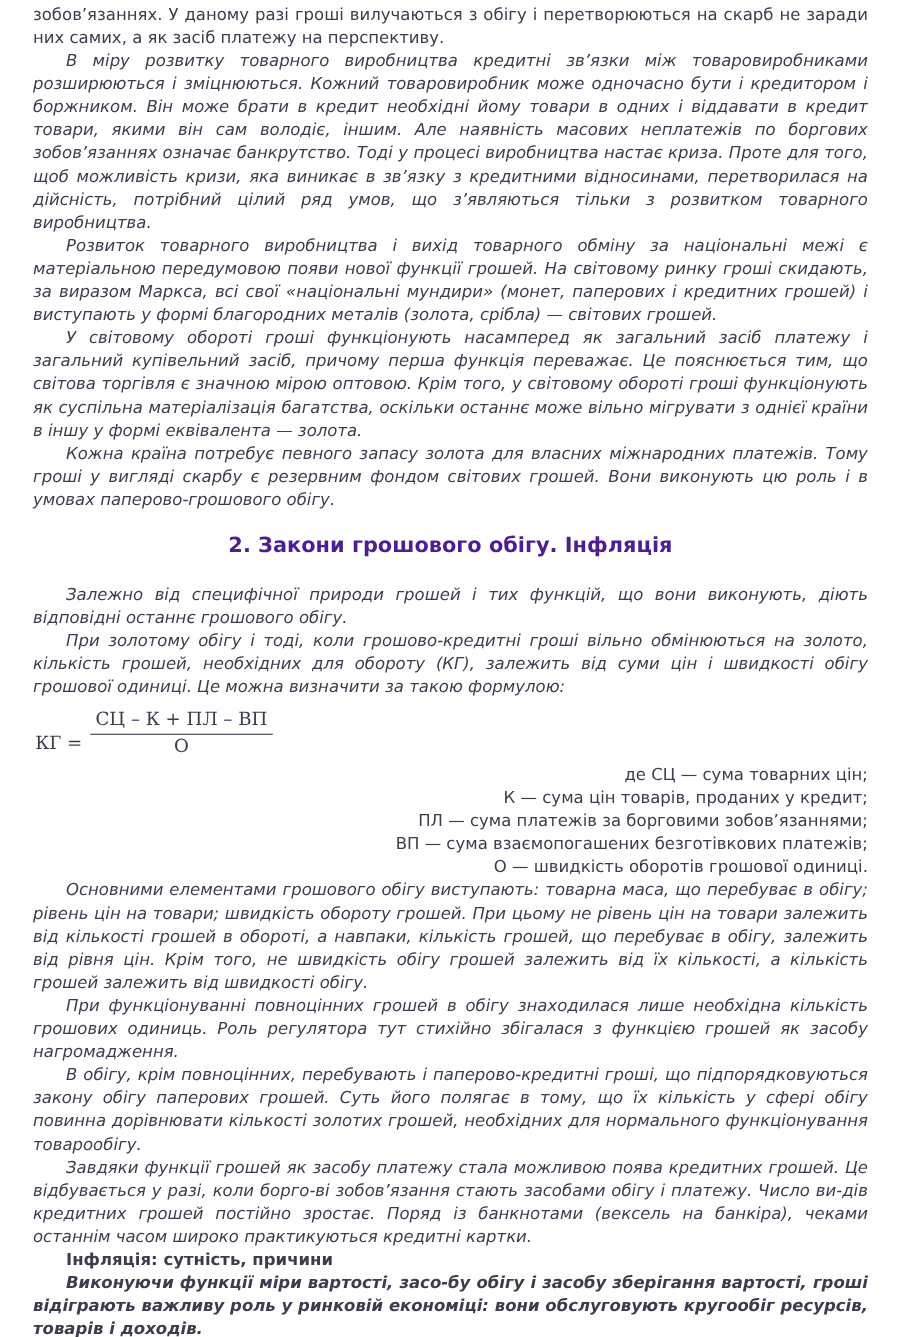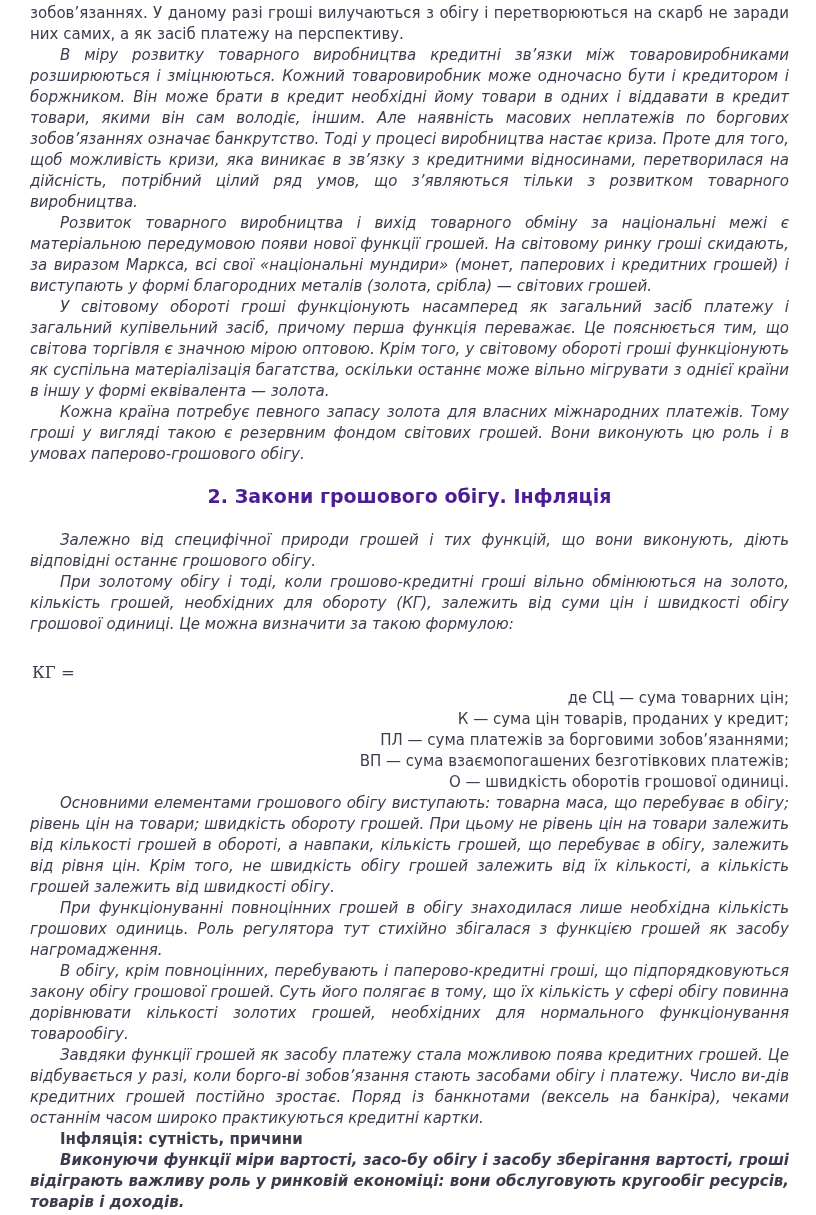--- a/index.html
+++ b/index.html
@@ -66,41 +66,45 @@
 </style>
 </head>
 <body>
 
 <div class="page">
 
   <p class="para-noindent">зобов’язаннях. У даному разі гроші вилучаються з обігу і перетворюються на скарб не заради них самих, а як засіб платежу на перспективу.</p>
   <p class="para">В міру розвитку товарного виробництва кредитні зв’язки між товаровиробниками розширюються і зміцнюються. Кожний товаровиробник може одночасно бути і кредитором і боржником. Він може брати в кредит необхідні йому товари в одних і віддавати в кредит товари, якими він сам володіє, іншим. Але наявність масових неплатежів по боргових зобов’язаннях означає банкрутство. Тоді у процесі виробництва настає криза. Проте для того, щоб можливість кризи, яка виникає в зв’язку з кредитними відносинами, перетворилася на дійсність, потрібний цілий ряд умов, що з’являються тільки з розвитком товарного виробництва.</p>
   <p class="para">Розвиток товарного виробництва і вихід товарного обміну за національні межі є матеріальною передумовою появи нової функції грошей. На світовому ринку гроші скидають, за виразом Маркса, всі свої «національні мундири» (монет, паперових і кредитних грошей) і виступають у формі благородних металів (золота, срібла) — світових грошей.</p>
   <p class="para">У світовому обороті гроші функціонують насамперед як загальний засіб платежу і загальний купівельний засіб, причому перша функція переважає. Це пояснюється тим, що світова торгівля є значною мірою оптовою. Крім того, у світовому обороті гроші функціонують як суспільна матеріалізація багатства, оскільки останнє може вільно мігрувати з однієї країни в іншу у формі еквівалента — золота.</p>
-  <p class="para">Кожна країна потребує певного запасу золота для власних міжнародних платежів. Тому гроші у вигляді такою є резервним фондом світових грошей. Вони виконують цю роль і в умовах паперово-грошового обігу.</p>
+  <p class="para">Кожна країна потребує певного запасу золота для власних міжнародних платежів. Тому гроші у вигляді скарбу є резервним фондом світових грошей. Вони виконують цю роль і в умовах паперово-грошового обігу.</p>
 
   <h2 class="section-heading">2. Закони грошового обігу. Інфляція</h2>
 
   <p class="para">Залежно від специфічної природи грошей і тих функцій, що вони виконують, діють відповідні останнє грошового обігу.</p>
   <p class="para">При золотому обігу і тоді, коли грошово-кредитні гроші вільно обмінюються на золото, кількість грошей, необхідних для обороту (КГ), залежить від суми цін і швидкості обігу грошової одиниці. Це можна визначити за такою формулою:</p>
 
   <div class="formula-row">
     <span class="formula-lhs">КГ =</span>
+    <span class="frac">
+      <span class="num">СЦ – К + ПЛ – ВП</span>
+      <span class="den">О</span>
+    </span>
   </div>
 
   <div class="definitions">
     <p>де СЦ — сума товарних цін;</p>
     <p>К — сума цін товарів, проданих у кредит;</p>
     <p>ПЛ — сума платежів за борговими зобов’язаннями;</p>
     <p>ВП — сума взаємопогашених безготівкових платежів;</p>
     <p>О — швидкість оборотів грошової одиниці.</p>
   </div>
 
   <p class="para">Основними елементами грошового обігу виступають: товарна маса, що перебуває в обігу; рівень цін на товари; швидкість обороту грошей. При цьому не рівень цін на товари залежить від кількості грошей в обороті, а навпаки, кількість грошей, що перебуває в обігу, залежить від рівня цін. Крім того, не швидкість обігу грошей залежить від їх кількості, а кількість грошей залежить від швидкості обігу.</p>
   <p class="para">При функціонуванні повноцінних грошей в обігу знаходилася лише необхідна кількість грошових одиниць. Роль регулятора тут стихійно збігалася з функцією грошей як засобу нагромадження.</p>
-  <p class="para">В обігу, крім повноцінних, перебувають і паперово-кредитні гроші, що підпорядковуються закону обігу грошової грошей. Суть його полягає в тому, що їх кількість у сфері обігу повинна дорівнювати кількості золотих грошей, необхідних для нормального функціонування товарообігу.</p>
+  <p class="para">В обігу, крім повноцінних, перебувають і паперово-кредитні гроші, що підпорядковуються закону обігу паперових грошей. Суть його полягає в тому, що їх кількість у сфері обігу повинна дорівнювати кількості золотих грошей, необхідних для нормального функціонування товарообігу.</p>
   <p class="para">Завдяки функції грошей як засобу платежу стала можливою поява кредитних грошей. Це відбувається у разі, коли борго-ві зобов’язання стають засобами обігу і платежу. Число ви-дів кредитних грошей постійно зростає. Поряд із банкнотами (вексель на банкіра), чеками останнім часом широко практикуються кредитні картки.</p>
 
   <p class="subheading">Інфляція: сутність, причини</p>
 
   <p class="para bold-para">Виконуючи функції міри вартості, засо-бу обігу і засобу зберігання вартості, гроші відіграють важливу роль у ринковій економіці: вони обслуговують кругообіг ресурсів, товарів і доходів.</p>
 
 </div>
 
 </body></html>

